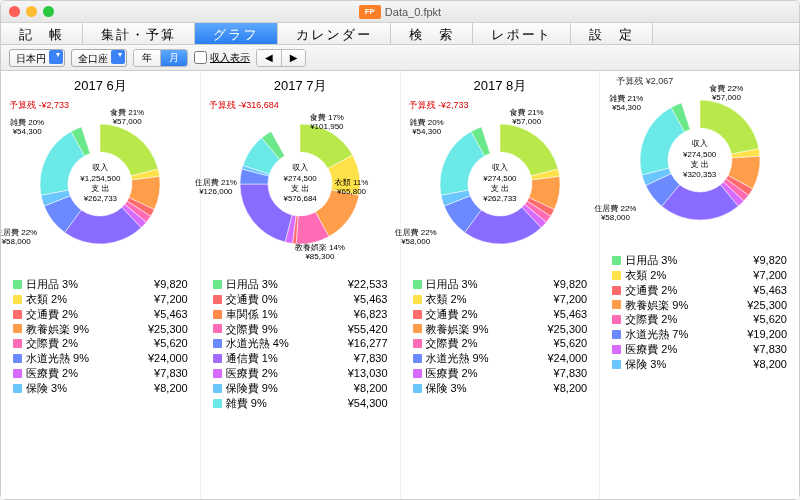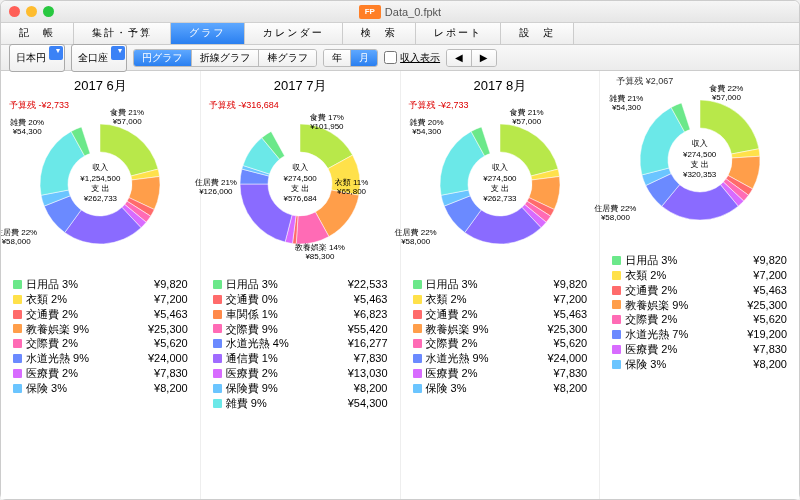--- a/index.html
+++ b/index.html
@@ -5,24 +5,24 @@
 * { margin: 0; padding: 0; box-sizing: border-box; font-family: "Hiragino Sans", "Meiryo", sans-serif; }
 body { background: #f0f0f0; width: 800px; height: 500px; overflow: hidden; }
 .window { background: #fff; border: 1px solid #ccc; width: 800px; height: 500px; display: flex; flex-direction: column; border-radius: 6px; }
 .titlebar { height: 22px; background: linear-gradient(#f6f6f6,#e6e6e6); border-bottom: 1px solid #d0d0d0; display: flex; align-items: center; padding: 0 8px; position: relative; border-radius: 6px 6px 0 0; }
 .traffic { display: flex; gap: 6px; }
 .tl { width: 11px; height: 11px; border-radius: 50%; }
 .tl.red { background: #ff5f57; } .tl.yellow { background: #febc2e; } .tl.green { background: #28c840; }
 .title { position: absolute; left: 0; right: 0; text-align: center; font-size: 11px; color: #555; display: flex; align-items: center; justify-content: center; gap: 4px; }
 .title-icon { width: 22px; height: 14px; background: #ff7f27; border-radius: 2px; display: inline-flex; align-items: center; justify-content: center; color: #fff; font-size: 8px; font-weight: bold; }
 .tabs { display: flex; background: linear-gradient(#f8f8f8,#ececec); border-bottom: 1px solid #ccc; height: 22px; }
-.tab { flex: 0 0 auto; padding: 3px 18px; font-size: 10px; border-right: 1px solid #ccc; background: linear-gradient(#fdfdfd,#eee); cursor: default; letter-spacing: 2px; }
+.tab { flex: 0 0 auto; padding: 3px 18px; font-size: 13px; border-right: 1px solid #ccc; background: linear-gradient(#fdfdfd,#eee); cursor: default; letter-spacing: 2px; }
 .tab.active { background: linear-gradient(#5ea8ff,#2a7ff0); color: #fff; }
 .toolbar { display: flex; align-items: center; gap: 6px; padding: 4px 8px; background: linear-gradient(#f8f8f8,#ececec); border-bottom: 1px solid #ccc; height: 26px; }
-.select { appearance: none; font-size: 10px; padding: 1px 18px 1px 6px; border: 1px solid #aaa; border-radius: 3px; background: linear-gradient(#fff,#f0f0f0); position: relative; height: 28px; }
+.select { appearance: none; font-size: 10px; padding: 1px 18px 1px 6px; border: 1px solid #aaa; border-radius: 3px; background: linear-gradient(#fff,#f0f0f0); position: relative; height: 18px; }
 .sel-wrap { position: relative; display: inline-block; }
 .sel-wrap::after { content: ""; position: absolute; right: 2px; top: 2px; width: 14px; height: 14px; background: #3b82f6; border-radius: 2px; pointer-events: none; }
 .sel-wrap::before { content: "▾"; position: absolute; right: 5px; top: 2px; font-size: 8px; color: #fff; z-index: 1; pointer-events: none; }
 .seg { display: flex; border: 1px solid #bbb; border-radius: 3px; overflow: hidden; height: 18px; }
 .seg button { font-size: 10px; padding: 1px 8px; border: none; border-right: 1px solid #bbb; background: linear-gradient(#fff,#f0f0f0); cursor: default; }
 .seg button:last-child { border-right: none; }
 .seg button.active { background: linear-gradient(#5ea8ff,#2a7ff0); color: #fff; }
 .cb { font-size: 10px; display: flex; align-items: center; gap: 3px; text-decoration: underline; }
 .nav { display: flex; border: 1px solid #bbb; border-radius: 3px; overflow: hidden; height: 18px; }
 .nav button { font-size: 10px; padding: 0 8px; border: none; background: linear-gradient(#fff,#f0f0f0); border-right: 1px solid #bbb; }
@@ -63,25 +63,20 @@
       <div class="tab active">グラフ</div>
       <div class="tab">カレンダー</div>
       <div class="tab">検　索</div>
       <div class="tab">レポート</div>
       <div class="tab">設　定</div>
     </div>
 
   <div class="toolbar">
     <span class="sel-wrap"><select class="select"><option>日本円</option></select></span>
     <span class="sel-wrap"><select class="select"><option>全口座</option></select></span>
-    <div class="seg" id="charttype-seg">
-        <button class="active">円グラフ</button>
-        <button>折線グラフ</button>
-        <button>棒グラフ</button>
-      </div>
     <div class="seg" id="period-seg">
         <button>年</button>
         <button class="active">月</button>
       </div>
     <label class="cb">
       <input type="checkbox" style="">
       <span>収入表示</span>
     </label>
     <div class="nav">
       <button>◀</button>

